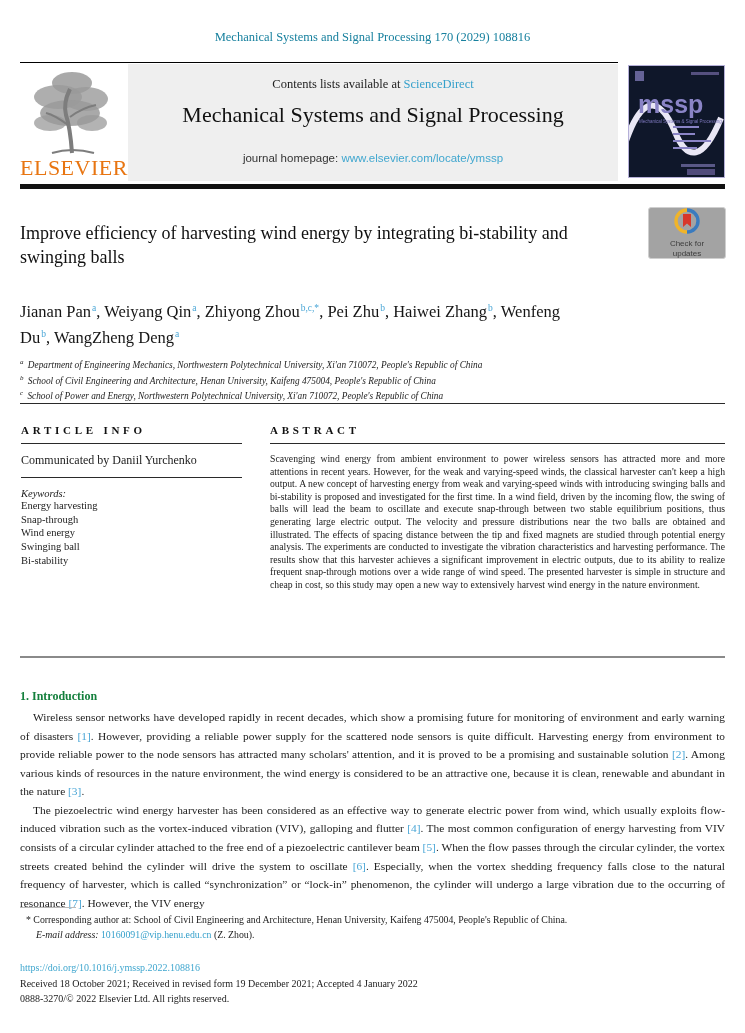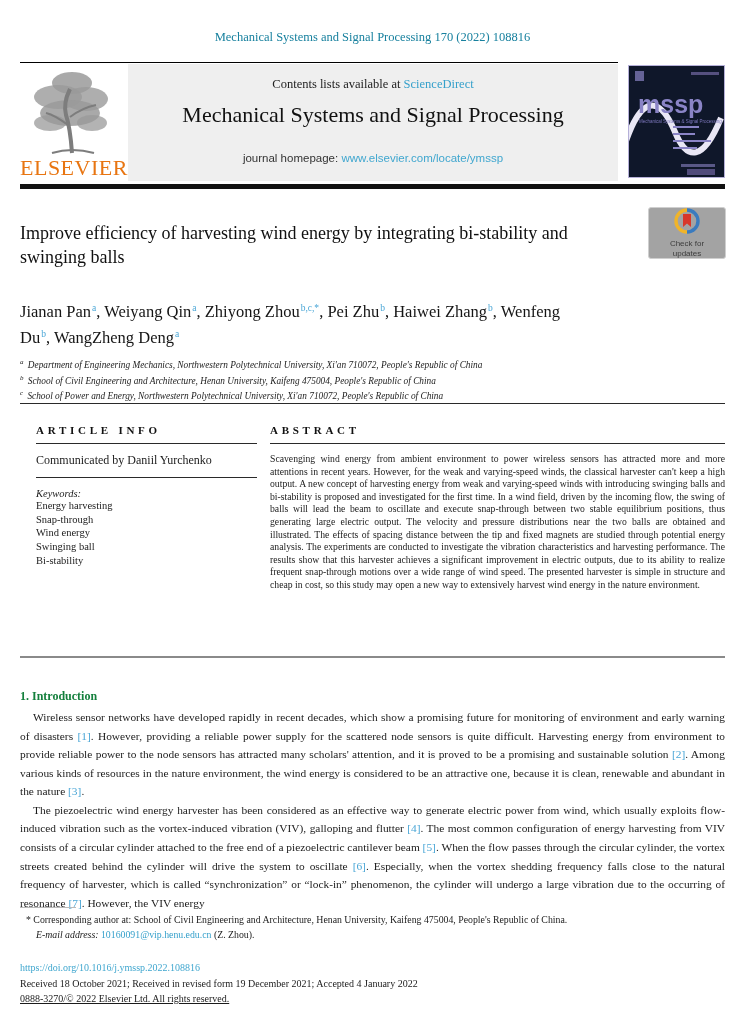--- a/index.html
+++ b/index.html
@@ -43,21 +43,21 @@
   .authors{position:absolute;left:20px;top:299px;width:560px;font-size:16.5px;line-height:1.6;color:#151515;}
   .asup{color:#4aa6d6;font-size:9.5px;margin-left:1px;}
 
   .affils{position:absolute;left:20px;top:357px;width:700px;font-style:italic;
           font-size:9.3px;line-height:1.45;color:#222;}
   .affils sup{font-size:7px;margin-right:2px;}
 
   .rule-full{position:absolute;left:20px;width:705px;height:1px;background:#2a2a2a;}
   .rule-info-top{top:403px;}
 
-  .info-col{position:absolute;left:36px;top:424px;width:221px;}
+  .info-col{position:absolute;left:21px;top:424px;width:221px;}
   .abs-col{position:absolute;left:270px;top:424px;width:455px;}
   .sec-head{font-size:11px;font-weight:700;letter-spacing:.34em;color:#111;}
   .head-rule{height:1px;background:#2a2a2a;margin-top:7px;}
   .communicated{font-size:12px;padding:9px 0 9px 0;color:#1b1b1b;}
   .mid-rule{height:1px;background:#2a2a2a;}
   .kw-label{font-size:10.5px;font-style:italic;margin-top:10px;}
   .kw-item{font-size:10.5px;line-height:1.3;color:#1b1b1b;}
 
   .abs-text{font-size:9.7px;line-height:1.3;text-align:justify;margin-top:9px;color:#1b1b1b;}
 
@@ -71,28 +71,28 @@
   .tlink{color:#35a0cb;cursor:pointer;}
   .it{font-style:italic;}
 
   .foot-rule{position:absolute;left:20px;top:907px;width:56px;height:1px;background:#b9b9b9;}
   .footnote{position:absolute;left:20px;top:913px;width:705px;font-size:9.8px;line-height:1.5;color:#1b1b1b;}
   .fn-star{margin:0 0 0 6px;}
   .fn-email{margin:0 0 0 16px;}
 
   .doi{position:absolute;left:20px;top:962px;font-size:10px;color:#41a7cf;}
   .received{position:absolute;left:20px;top:978px;font-size:10px;color:#1b1b1b;}
-  .copyright{position:absolute;left:20px;top:993px;font-size:10px;color:#1b1b1b;text-decoration:underline;}
+  .copyright{position:absolute;left:20px;top:993px;font-size:10px;color:#1b1b1b;}
 </style>
 </head>
 <body>
 
 <div class="page">
 
-  <div class="journal-ref">Mechanical Systems and Signal Processing 170 (2022) 108816</div>
+  <div class="journal-ref">Mechanical Systems and Signal Processing 170 (2029) 108816</div>
 
   <div class="hdr-topline"></div>
 
   <div class="elsevier">
     <span>
       <svg width="106" height="94" viewBox="0 0 106 94">
         <g fill="#9a9a9a">
           <ellipse cx="52" cy="18" rx="20" ry="11" opacity="0.85"></ellipse>
           <ellipse cx="38" cy="32" rx="24" ry="12" opacity="0.8"></ellipse>
           <ellipse cx="66" cy="34" rx="22" ry="12" opacity="0.8"></ellipse>

